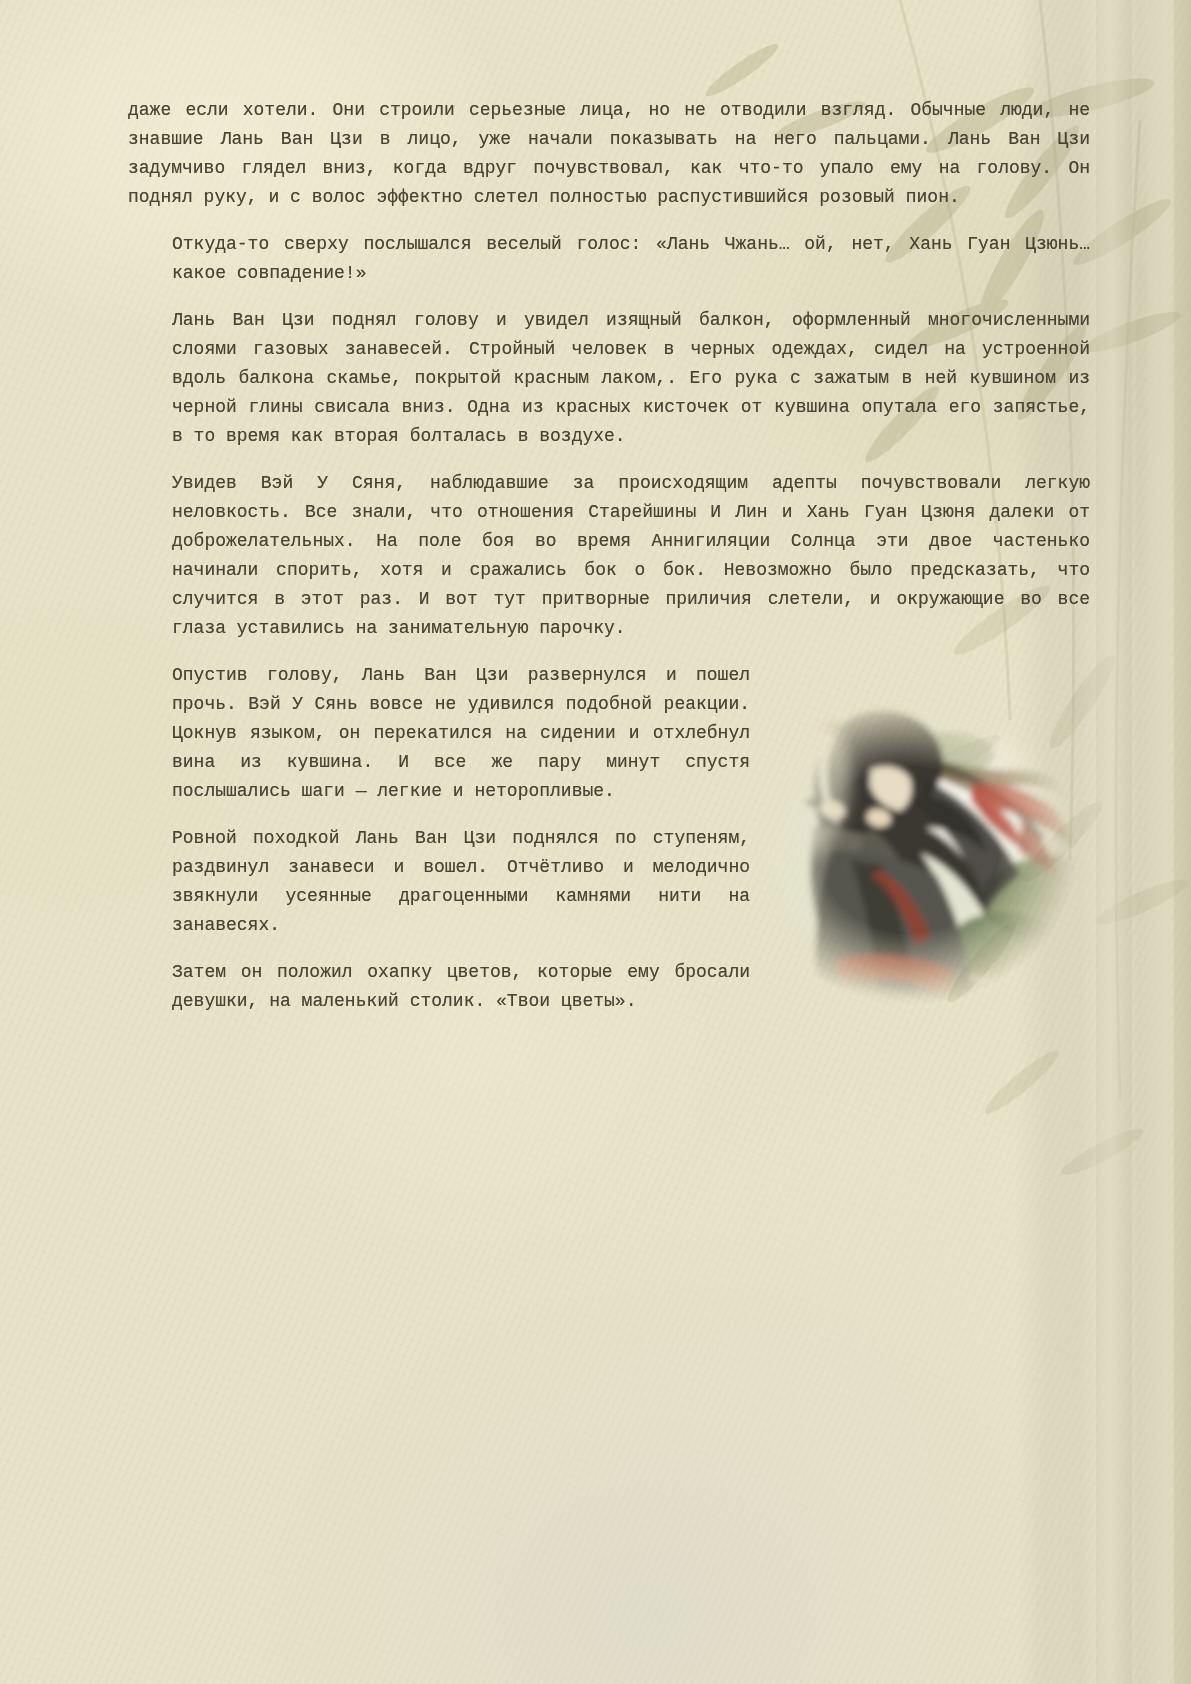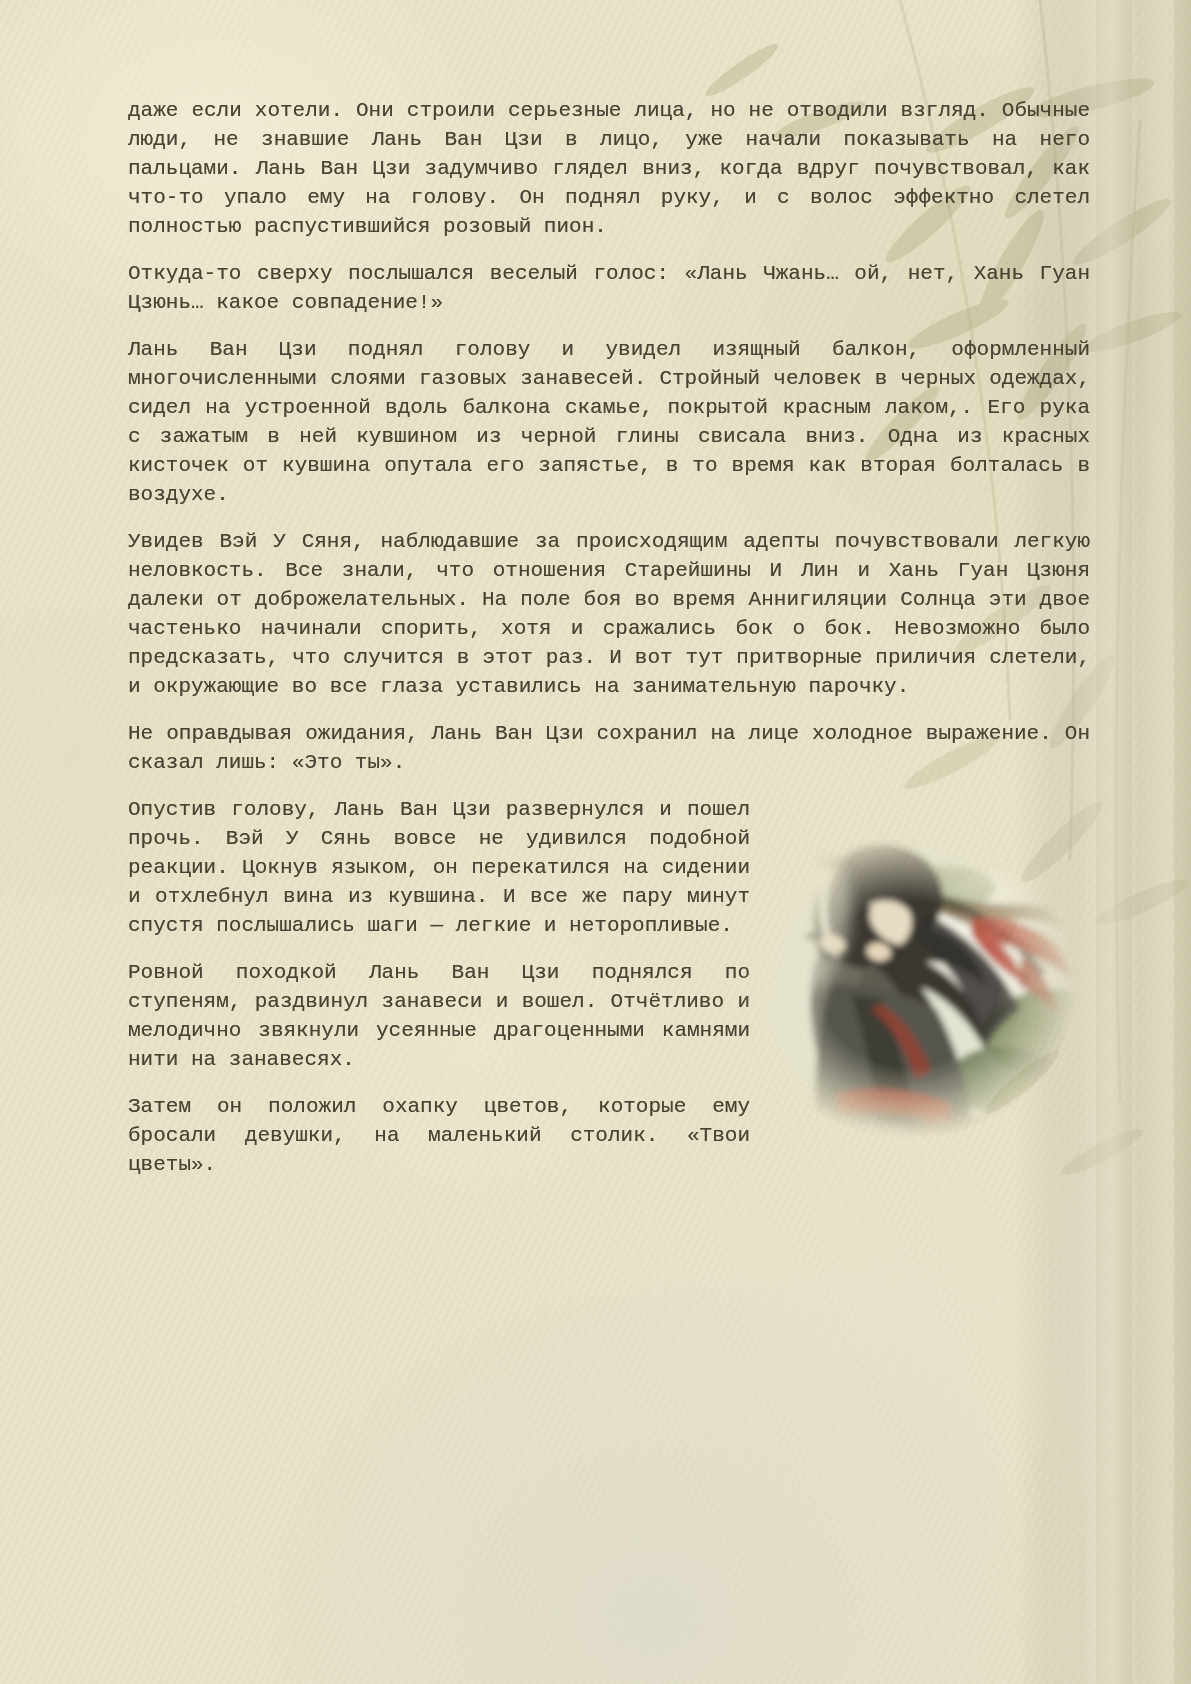--- a/index.html
+++ b/index.html
@@ -32,27 +32,27 @@
       rgba(187,186,166,.28) 36%,
       rgba(229,226,205,.46) 54%,
       rgba(168,164,138,.24) 70%,
       rgba(208,203,178,.32) 86%,
       rgba(176,172,146,.3) 100%);
   }
   .bamboo{position:absolute;inset:0;width:100%;height:100%;}
   
   .text-block{
     position:absolute;left:128px;top:96px;width:962px;
-    font-size:21px;line-height:29px;
+    font-size:18px;line-height:29px;
     color:#4a4234;
     text-align:justify;
     text-shadow:0 0 .5px rgba(74,62,48,.55);
   }
   .para{margin:0;}
-  .para + .para{margin-top:18px;}
+  .para + .para{margin-top:18px;margin-left:44px;}
   
   .illu-float{
     float:right;position:relative;
     width:326px;height:332px;
     margin-top:58px;margin-left:14px;
   }
   .illu-art{
     position:absolute;top:-62px;right:-32px;
     width:402px;height:402px;display:block;
     -webkit-mask-image:radial-gradient(ellipse 53% 49% at 47% 48%, rgba(0,0,0,1) 42%, rgba(0,0,0,0) 79%);
@@ -103,21 +103,20 @@
     </g>
   </svg>
 
   <div class="right-bands"></div>
 
   <div class="text-block">
     <p class="para">даже если хотели. Они строили серьезные лица, но не отводили взгляд. Обычные люди, не знавшие Лань Ван Цзи в лицо, уже начали показывать на него пальцами. Лань Ван Цзи задумчиво глядел вниз, когда вдруг почувствовал, как что-то упало ему на голову. Он поднял руку, и с волос эффектно слетел полностью распустившийся розовый пион.</p>
     <p class="para">Откуда-то сверху послышался веселый голос: «Лань Чжань… ой, нет, Хань Гуан Цзюнь… какое совпадение!»</p>
     <p class="para">Лань Ван Цзи поднял голову и увидел изящный балкон, оформленный многочисленными слоями газовых занавесей. Стройный человек в черных одеждах, сидел на устроенной вдоль балкона скамье, покрытой красным лаком,. Его рука с зажатым в ней кувшином из черной глины свисала вниз. Одна из красных кисточек от кувшина опутала его запястье, в то время как вторая болталась в воздухе.</p>
     <p class="para">Увидев Вэй У Сяня, наблюдавшие за происходящим адепты почувствовали легкую неловкость. Все знали, что отношения Старейшины И Лин и Хань Гуан Цзюня далеки от доброжелательных. На поле боя во время Аннигиляции Солнца эти двое частенько начинали спорить, хотя и сражались бок о бок. Невозможно было предсказать, что случится в этот раз. И вот тут притворные приличия слетели, и окружающие во все глаза уставились на занимательную парочку.</p>
-    <p class="para">Не оправдывая ожидания, Лань Ван Цзи сохранил на лице холодное выражение. Он сказал лишь: «Это ты».</p>
     <p class="para">
       <span class="illu-float">
         <span class="illu-art">
           <svg viewBox="0 0 400 400" aria-hidden="true">
             <defs>
               <filter id="soft" x="-20%" y="-20%" width="140%" height="140%">
                   <feGaussianBlur stdDeviation="3"></feGaussianBlur>
                 </filter>
               <filter id="soft2" x="-50%" y="-50%" width="200%" height="200%">
                   <feGaussianBlur stdDeviation="7"></feGaussianBlur>

